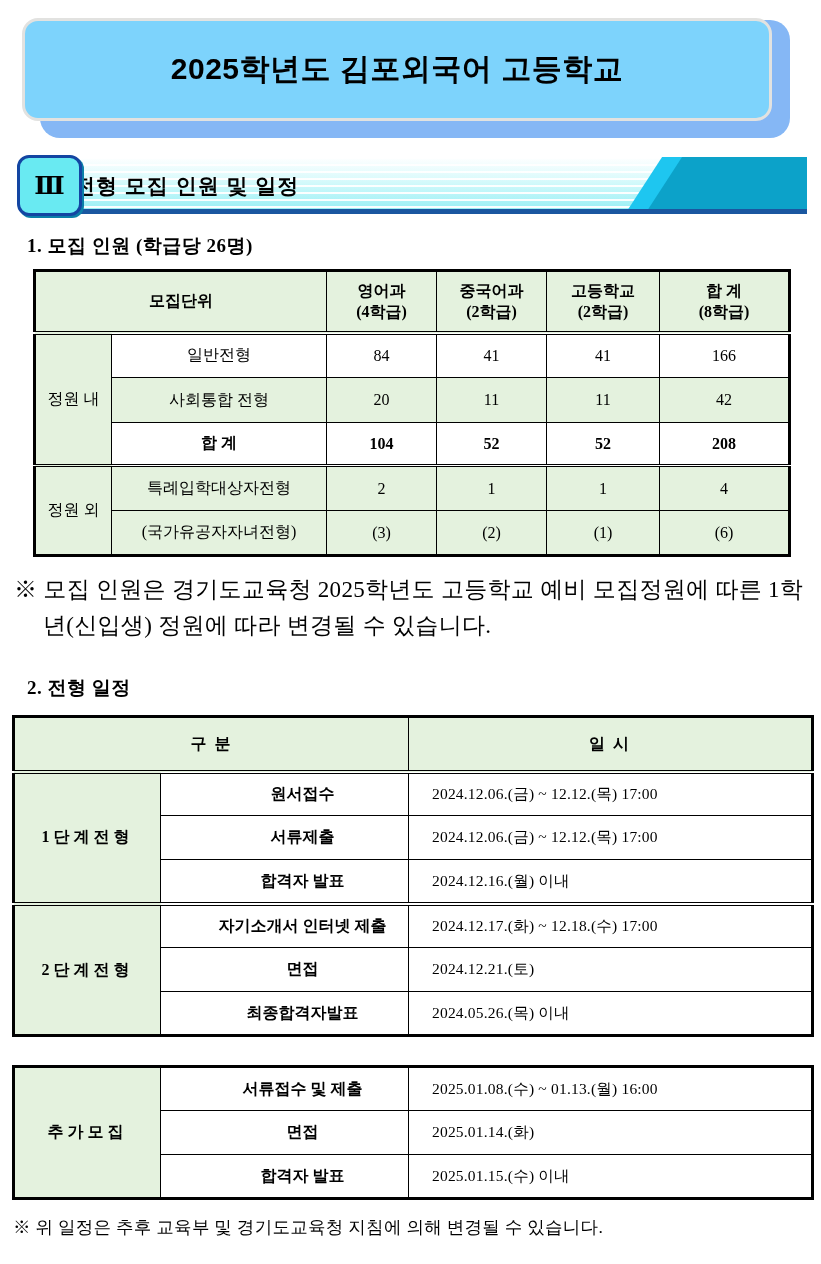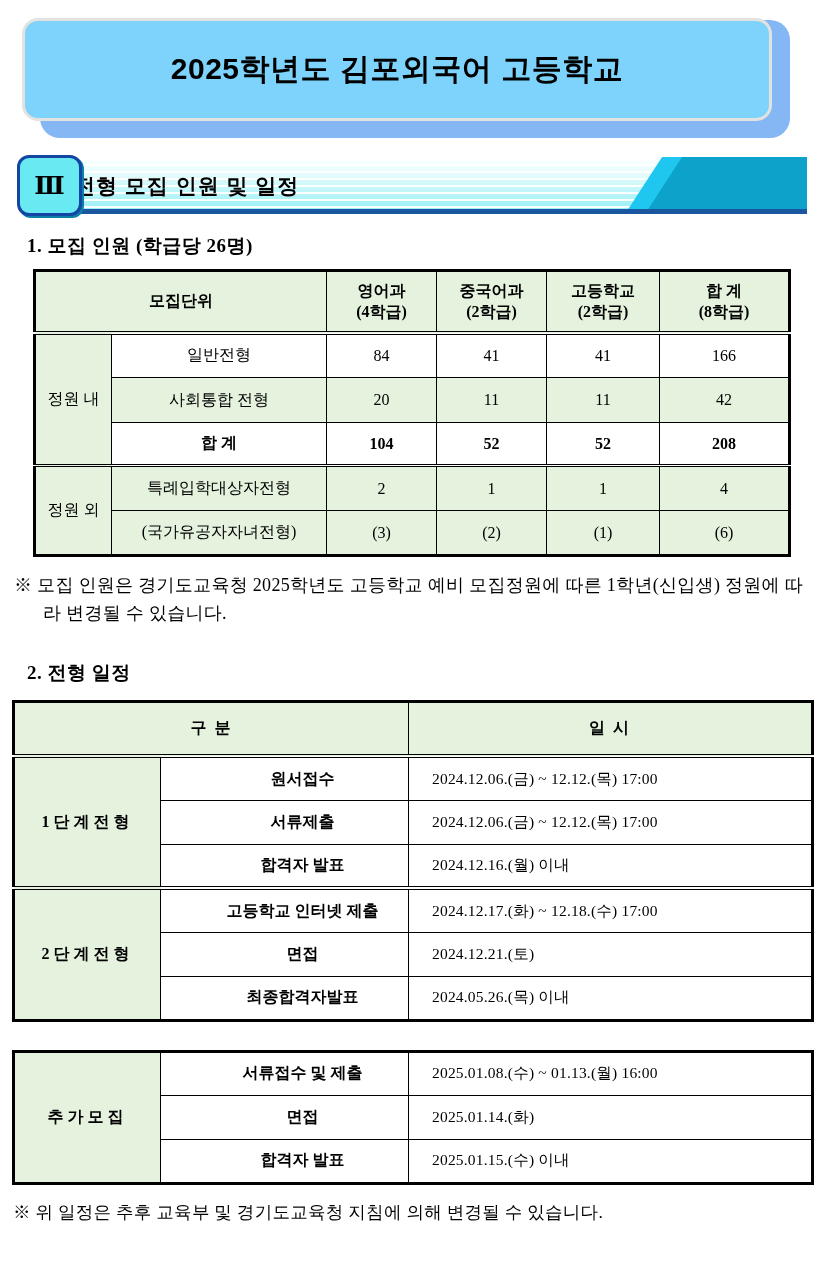--- a/index.html
+++ b/index.html
@@ -62,21 +62,21 @@
     display: flex; align-items: center; justify-content: center;
     font-size: 25px; font-weight: bold; z-index: 4;
   }
 
   
   .num-heading {
     font-size: 19px; font-weight: bold; letter-spacing: 0.5px;
     margin: 17px 0 0 27px;
   }
   .note {
-    font-size: 18px; line-height: 1.55; margin: 15px 14px 4px 14px;
+    font-size: 23px; line-height: 1.55; margin: 15px 14px 4px 14px;
     padding-left: 29px; text-indent: -29px; letter-spacing: 0.3px;
   }
   .note-small { margin: 14px 10px 0 13px; font-size: 17.5px; line-height: 1.5; }
   .note-small div { margin-bottom: 3px; letter-spacing: 0.3px; }
 
   
   table { border-collapse: collapse; table-layout: fixed; }
   td, th { border: 1px solid #000; text-align: center; vertical-align: middle; font-weight: normal; }
   .green { background: #E4F2DE; }
   .bold { font-weight: bold; }
@@ -212,21 +212,21 @@
   <tr>
     <td class="item-cell">서류제출</td>
     <td class="date-cell">2024.12.06.(금) ~ 12.12.(목) 17:00</td>
   </tr>
   <tr>
     <td class="item-cell">합격자 발표</td>
     <td class="date-cell">2024.12.16.(월) 이내</td>
   </tr>
   <tr class="stage-sep">
     <td rowspan="3" class="green stage-cell">2단계전형</td>
-    <td class="item-cell">고등학교 인터넷 제출</td>
+    <td class="item-cell">자기소개서 인터넷 제출</td>
     <td class="date-cell">2024.12.17.(화) ~ 12.18.(수) 17:00</td>
   </tr>
   <tr>
     <td class="item-cell">면접</td>
     <td class="date-cell">2024.12.21.(토)</td>
   </tr>
   <tr>
     <td class="item-cell">최종합격자발표</td>
     <td class="date-cell">2024.05.26.(목) 이내</td>
   </tr>

